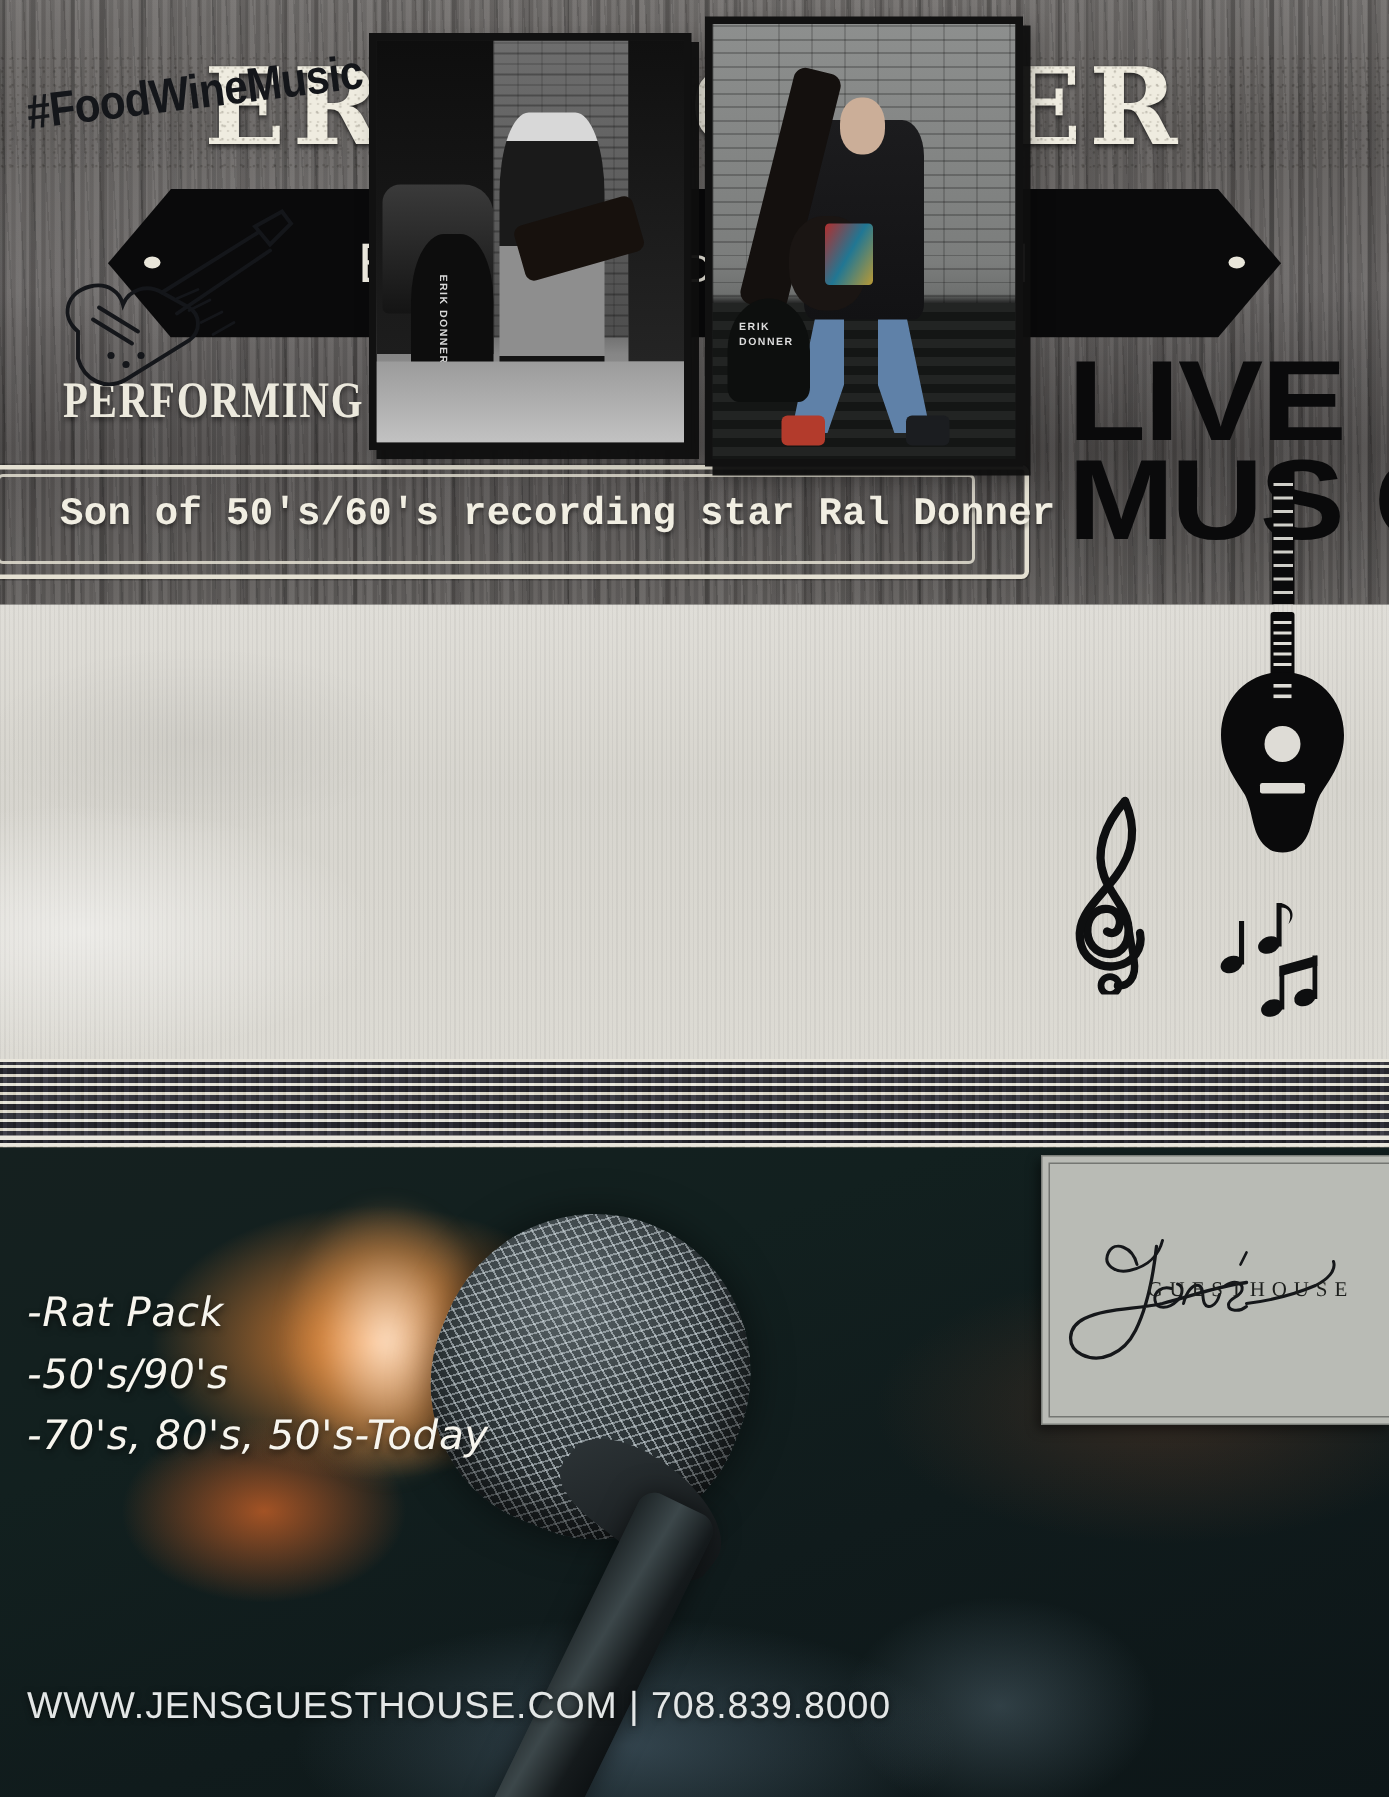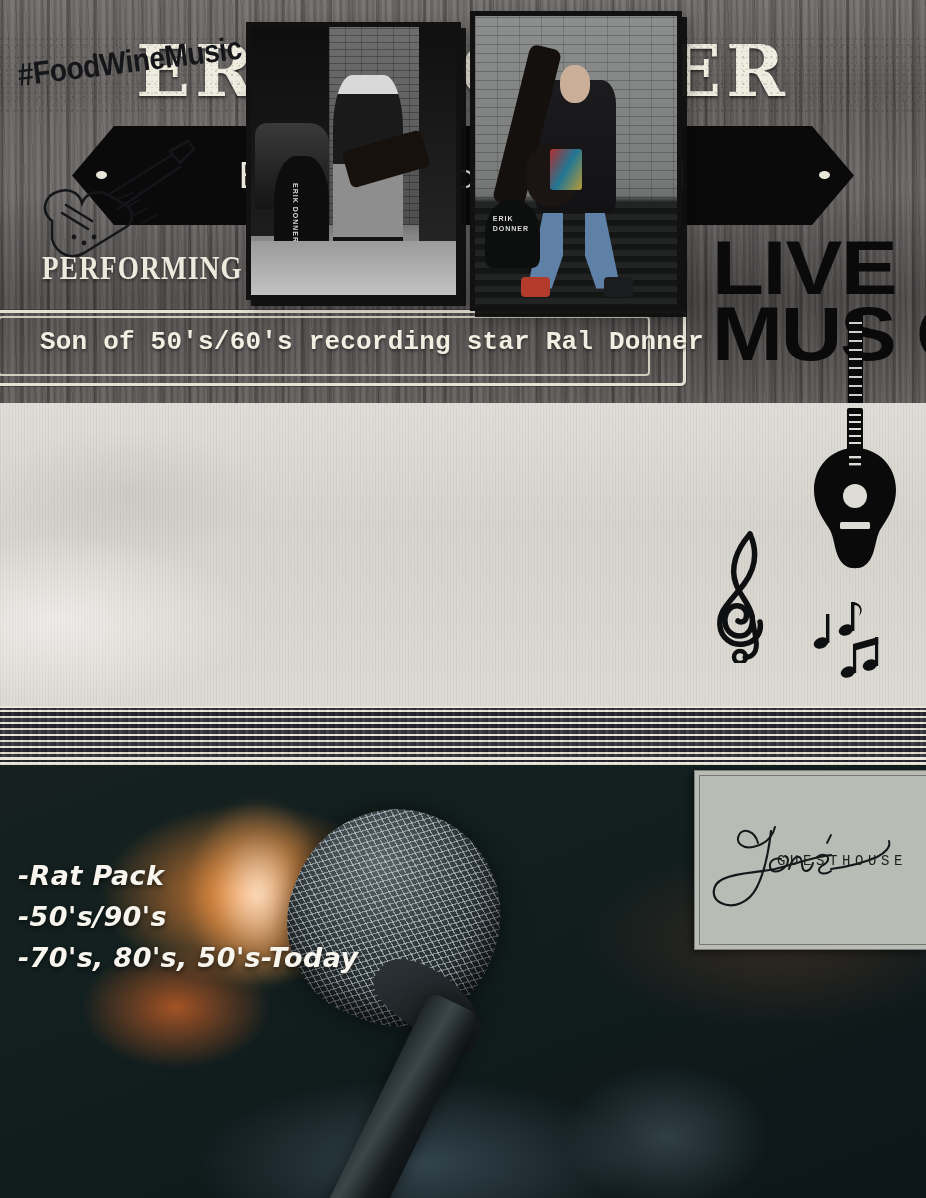--- a/index.html
+++ b/index.html
@@ -266,41 +266,41 @@
   }
   .glow{
     position:absolute;left:188px;top:34px;width:140px;height:190px;
     background:radial-gradient(ellipse at center, rgba(255,235,215,0.85), rgba(255,170,90,0.35) 45%, rgba(255,140,60,0) 72%);
     filter:blur(5px);
   }
 
   .setlist{
     position:absolute;left:18px;top:855px;width:420px;
     font-family:"DejaVu Sans","Liberation Sans",sans-serif;
-    font-style:italic;font-weight:bold;
+    font-style:italic;font-weight:normal;
     font-size:27px;line-height:1.52;color:#f7f5ee;
     letter-spacing:0.4px;
     text-shadow:0 2px 5px rgba(0,0,0,0.6);
   }
   .setlist div{white-space:nowrap;}
 
   
   .logo-card{
     position:absolute;left:694px;top:770px;width:232px;height:178px;
     background:#b9bbb5;border:1px solid #7b7e79;
     box-shadow:-3px 3px 7px rgba(0,0,0,0.45);
   }
   .logo-card::before{
     content:"";position:absolute;left:4px;top:4px;right:-1px;bottom:4px;
     border:1px solid rgba(60,62,58,0.55);
   }
   .logo-wrap{position:absolute;left:0;top:42px;width:232px;height:110px;}
   .logo-sub{
-    position:absolute;left:82px;top:82px;
-    font-family:Liberation Mono, monospace;
+    position:absolute;left:70px;top:82px;
+    font-family:Liberation Serif, serif;
     font-size:14px;letter-spacing:4.6px;color:#1d1f1d;
   }
 
   
   .footer{
     position:absolute;left:18px;top:1122px;
     color:#e3e6e6;
     font-family:"Liberation Sans",sans-serif;
     font-weight:300;
     letter-spacing:0.6px;
@@ -490,15 +490,16 @@
         <path d="M94 56 C96 48 100 43 104 44 C108 45 106 52 108 56 C110 60 116 58 118 50" stroke-width="2"></path>
         <path d="M122 44 C128 40 134 42 133 47 C132 52 124 52 124 57 C124 61 131 62 136 58" stroke-width="2"></path>
         <path d="M132 30 L136 22" stroke-width="1.8"></path>
         <path d="M136 56 C152 54 168 50 182 44 C190 40 196 34 194 28" stroke-width="2"></path>
       </g>
     </svg>
     <div class="logo-sub">GUESTHOUSE</div>
   </div>
 
   <div class="footer">
+    <div class="l1">WWW.JENSGUESTHOUSE.COM | 708.839.8000</div>
   </div>
 
 </div>
 
 </body></html>

